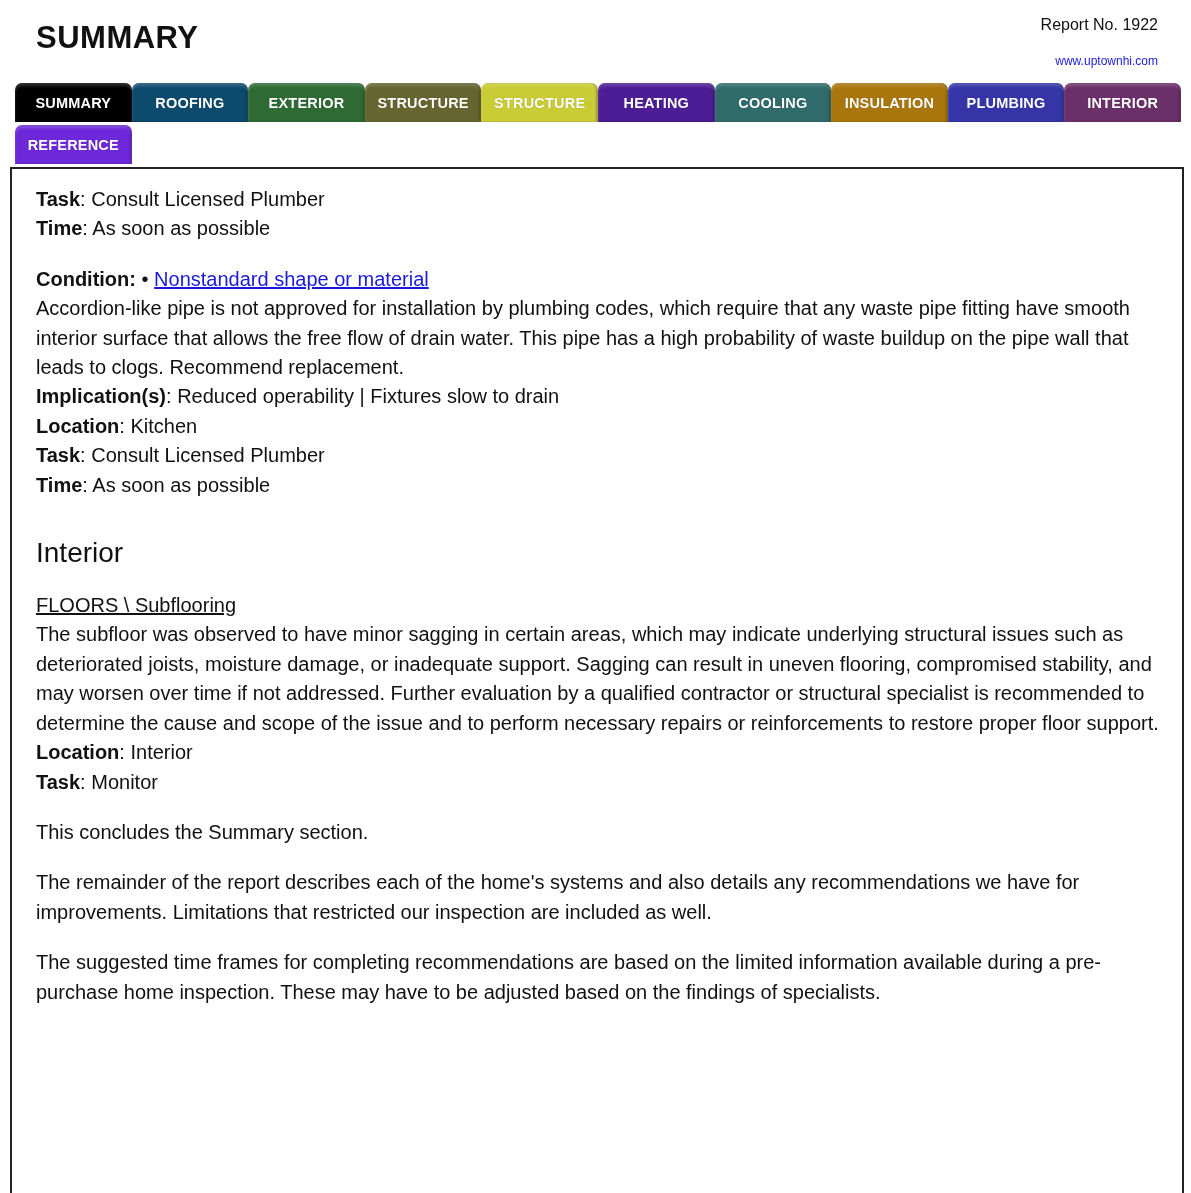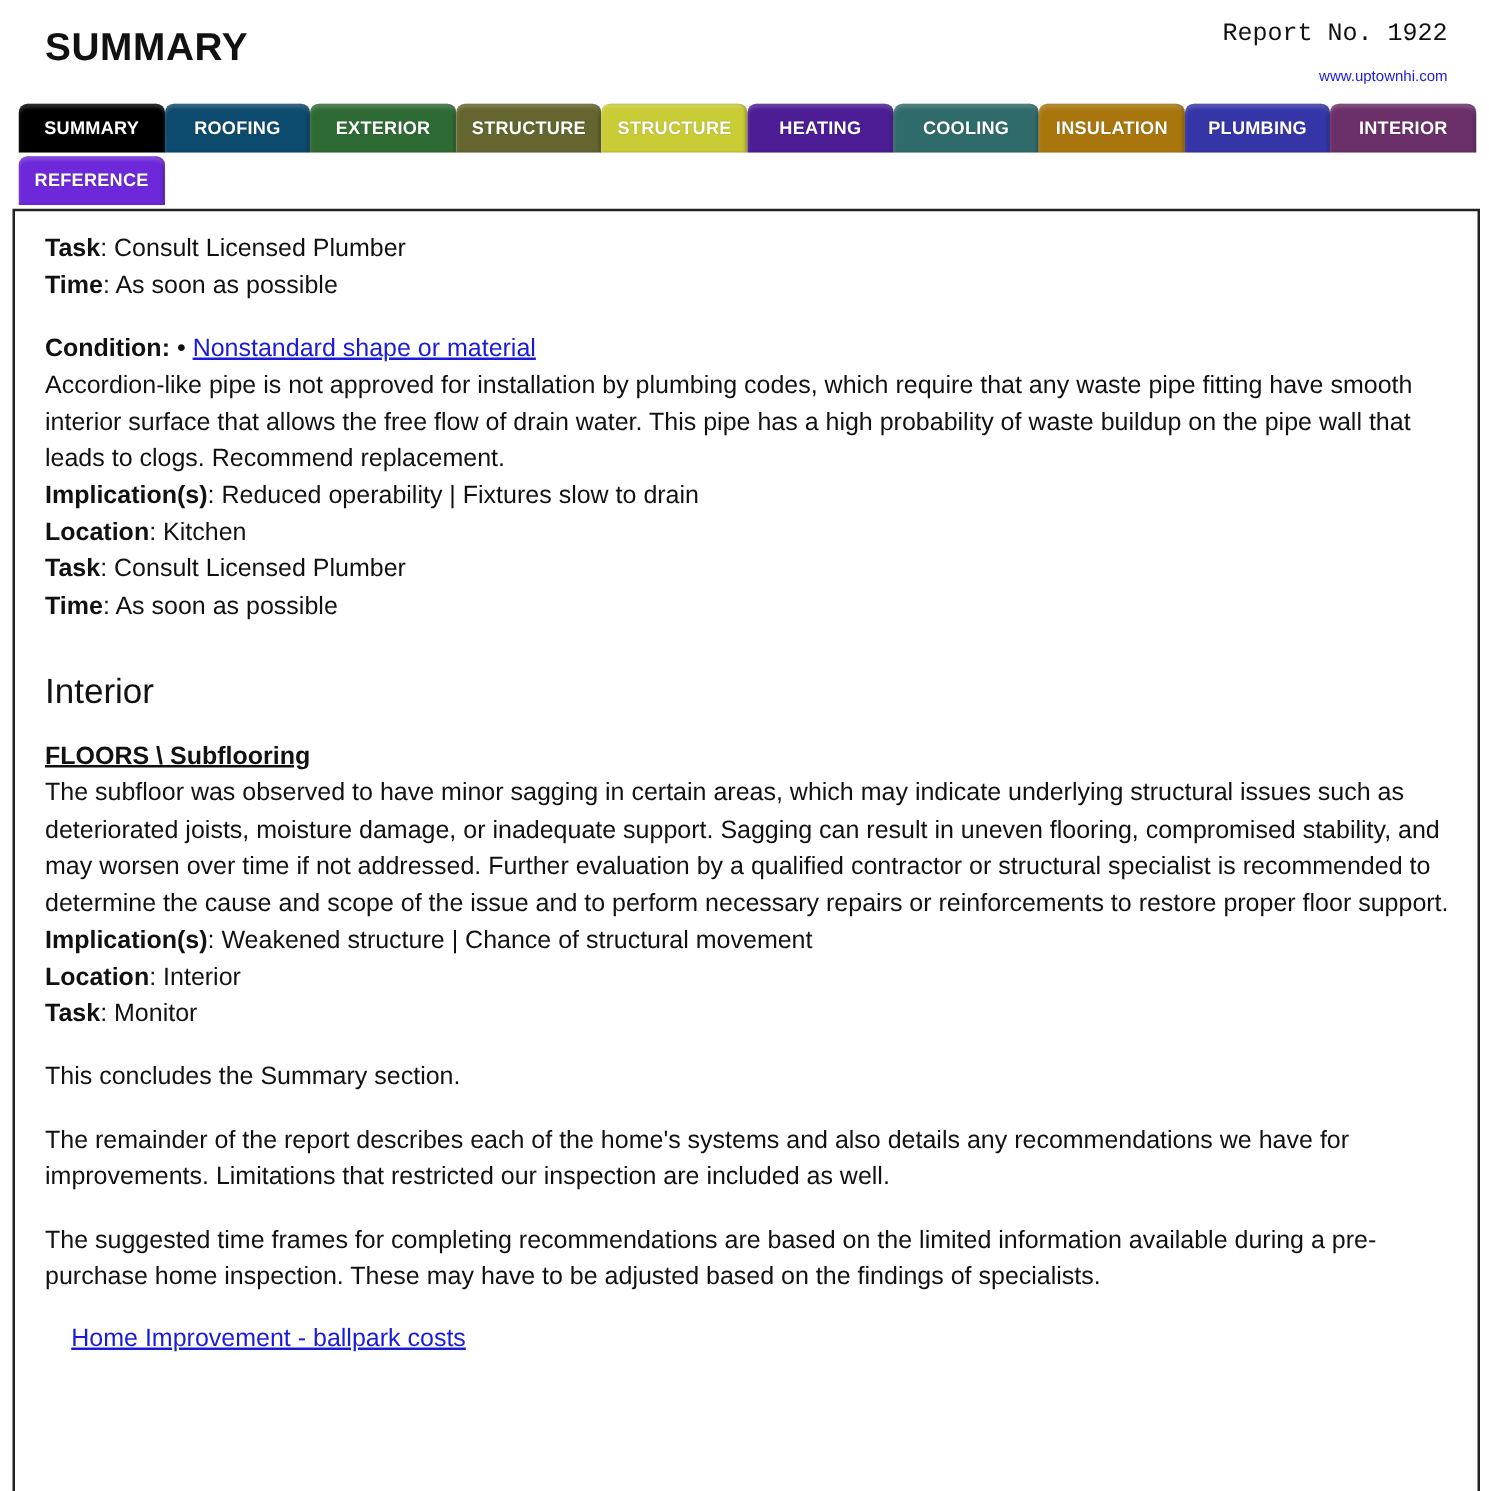--- a/index.html
+++ b/index.html
@@ -1,37 +1,37 @@
 <!DOCTYPE html>
 <html><head>
 <meta charset="utf-8">
 <style>
   html, body { margin: 0; padding: 0; background: #ffffff; }
   body { width: 1191px; height: 1193px; overflow: hidden; position: relative;
          font-family: "Liberation Sans", sans-serif; color: #111; }
   .page-title { position: absolute; left: 36px; top: 20px; font-size: 31px; font-weight: bold; letter-spacing: 0.5px; margin: 0; }
-  .report-no { position: absolute; right: 33px; top: 16px; font-size: 20px; color: #111; font-family: Liberation Mono, monospace; }
+  .report-no { position: absolute; right: 33px; top: 16px; font-size: 16px; color: #111; }
   .site-link { position: absolute; right: 33px; top: 54px; font-size: 12px; color: #1a1adb; text-decoration: none; }
   .tabs { position: absolute; left: 15px; top: 83px; width: 1166px; }
   .tab-row { display: flex; height: 39px; }
   .tab-row + .tab-row { margin-top: 3px; }
   .tab { width: 116.6px; box-sizing: border-box; height: 39px; border-radius: 7px 7px 0 0;
          color: #fff; font-size: 14.5px; font-weight: bold; display: flex; align-items: center; justify-content: center;
          cursor: pointer; box-shadow: inset 0 3px 3px rgba(255,255,255,0.18), inset -2px 0 2px rgba(0,0,0,0.25);
          text-shadow: 0 0 1px rgba(0,0,0,0.3); letter-spacing: 0.2px; }
   .content { position: absolute; left: 10px; top: 167px; width: 1174px; height: 1040px; box-sizing: border-box;
              border: 2px solid #222; }
   .inner { padding: 16px 0 0 24px; font-size: 20px; line-height: 29.4px; width: 1130px; }
   .inner p { margin: 0; }
   .gap { height: 21px; }
   .gap-lg { height: 36px; }
   b { font-weight: bold; }
   a.link { color: #1a1adb; text-decoration: underline; margin-top: 32px; }
   .section-h { font-size: 28px; font-weight: normal; margin: 0; line-height: 34px; }
-  .subhead { font-weight: bold; text-decoration: underline; }
+  .subhead { font-weight: normal; text-decoration: underline; }
   .costs-link { margin-left: 21px; }
 </style>
 </head>
 <body>
 
 <h1 class="page-title">SUMMARY</h1>
 <div class="report-no">Report No. 1922</div>
 <a class="site-link" href="#">www.uptownhi.com</a>
 
 <div class="tabs">
@@ -63,26 +63,24 @@
     <p><b>Implication(s)</b>: <span>Reduced operability | Fixtures slow to drain</span></p>
     <p><b>Location</b>: <span>Kitchen</span></p>
     <p><b>Task</b>: <span>Consult Licensed Plumber</span></p>
     <p><b>Time</b>: <span>As soon as possible</span></p>
     <div class="gap-lg"></div>
 
     <h2 class="section-h">Interior</h2>
     <div style="height:21px"></div>
     <p class="subhead">FLOORS \ Subflooring</p>
     <p>The subfloor was observed to have minor sagging in certain areas, which may indicate underlying structural issues such as deteriorated joists, moisture damage, or inadequate support. Sagging can result in uneven flooring, compromised stability, and may worsen over time if not addressed. Further evaluation by a qualified contractor or structural specialist is recommended to determine the cause and scope of the issue and to perform necessary repairs or reinforcements to restore proper floor support.</p>
-    <p><b>Implication(s)</b>: <span>Weakened structure | Chance of structural movement</span></p>
     <p><b>Location</b>: <span>Interior</span></p>
     <p><b>Task</b>: <span>Monitor</span></p>
     <div class="gap"></div>
 
     <p>This concludes the Summary section.</p>
     <div class="gap"></div>
     <p>The remainder of the report describes each of the home's systems and also details any recommendations we have for improvements. Limitations that restricted our inspection are included as well.</p>
     <div class="gap"></div>
     <p>The suggested time frames for completing recommendations are based on the limited information available during a pre-purchase home inspection. These may have to be adjusted based on the findings of specialists.</p>
     <div class="gap"></div>
-    <p><a class="link costs-link" href="#">Home Improvement - ballpark costs</a></p>
   </div>
 </div>
 
 </body></html>

